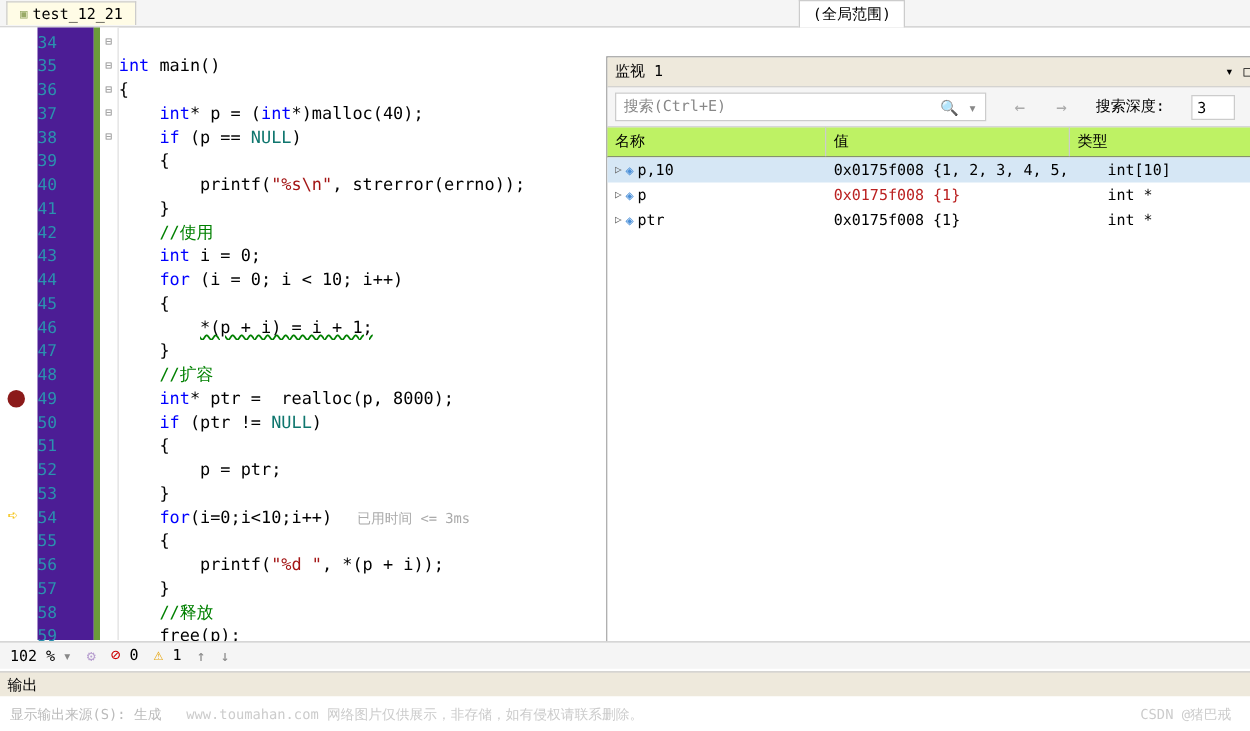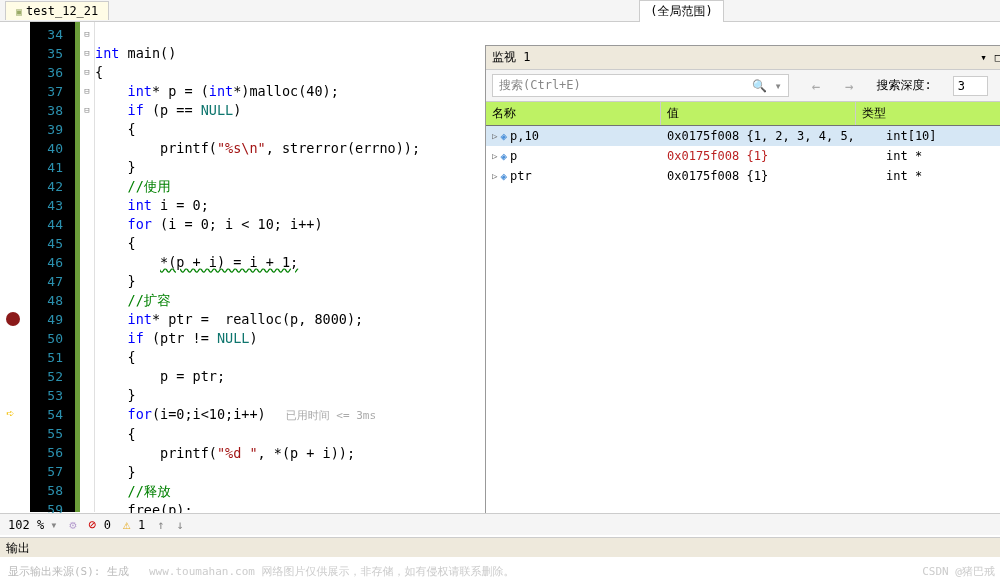--- a/index.html
+++ b/index.html
@@ -3,21 +3,21 @@
 <meta charset="utf-8">
 <style>
 * { box-sizing: border-box; margin: 0; padding: 0; }
 body { font-family: Consolas, "Microsoft YaHei", monospace; font-size: 13px; background: #fff; width: 1000px; height: 585px; overflow: hidden; position: relative; }
 .tab-bar { height: 22px; background: #f5f5f5; border-bottom: 1px solid #ccc; display: flex; align-items: center; padding-left: 5px; }
 .tab { background: #fffce6; border: 1px solid #ccc; border-bottom: none; padding: 2px 10px; font-size: 12px; display: flex; align-items: center; gap: 4px; }
 .tab-icon { color: #9a6; font-size: 10px; }
 .right-tab { margin-left: 530px; background: #fff; }
 .editor-wrap { display: flex; height: 490px; position: relative; }
 .gutter { width: 30px; background: #fff; }
-.line-numbers { width: 45px; background: #000000; text-align: right; padding-right: 12px; color: #2b91af; font-size: 13px; line-height: 19px; padding-top: 3px; }
+.line-numbers { width: 45px; background: #4c1d95; text-align: left; padding-right: 12px; color: #2b91af; font-size: 13px; line-height: 19px; padding-top: 3px; }
 .fold-col { width: 15px; background: #fff; line-height: 19px; padding-top: 3px; text-align: center; font-size: 9px; color: #888; border-right: 1px solid #e0e0e0; }
 .green-bar { width: 5px; background: #6b9c3a; }
 .code { flex: 1; font-size: 13.5px; line-height: 19px; padding-top: 3px; white-space: pre; color: #000; }
 .kw { color: #0000ff; }
 .str { color: #a31515; }
 .comment { color: #008000; }
 .null { color: #0f766e; }
 .wavy { text-decoration: underline wavy #008000; }
 .breakpoint { position: absolute; left: 6px; width: 14px; height: 14px; background: #8b1a1a; border-radius: 50%; }
 .arrow-cur { position: absolute; left: 6px; color: #f5c518; font-size: 14px; }
@@ -41,21 +41,21 @@
 .tri { color: #666; font-size: 9px; }
 .cube { color: #4a8fd8; font-size: 11px; }
 .red-val { color: #b22; }
 .add-watch { color: #aaa; font-style: italic; padding: 3px 20px; font-size: 12px; }
 .status-bar { position: absolute; bottom: 50px; left: 0; right: 0; height: 22px; background: #f5f5f5; border-top: 1px solid #ccc; display: flex; align-items: center; padding: 0 8px; gap: 12px; font-size: 12px; }
 .zoom { display: flex; align-items: center; gap: 2px; }
 .err-ico { color: #c00; font-size: 13px; }
 .warn-ico { color: #e6a817; font-size: 13px; }
 .output-bar { position: absolute; bottom: 28px; left: 0; right: 0; height: 20px; background: #eee9dc; border-top: 1px solid #ccc; padding: 2px 6px; font-size: 12px; }
 .bottom-txt { position: absolute; bottom: 6px; left: 8px; font-size: 11px; color: #bbb; }
-.csdn { position: absolute; bottom: 6px; right: 5px; font-size: 11px; color: #ccc; }
+.csdn { position: absolute; bottom: 6px; right: 15px; font-size: 11px; color: #ccc; }
 .nav-arrow { color: #aaa; font-size: 14px; padding: 0 2px; }
 </style>
 </head>
 <body>
 
 <div class="tab-bar">
   <div class="tab">
     <span class="tab-icon">▣</span>
     <span>test_12_21</span>
   </div>

